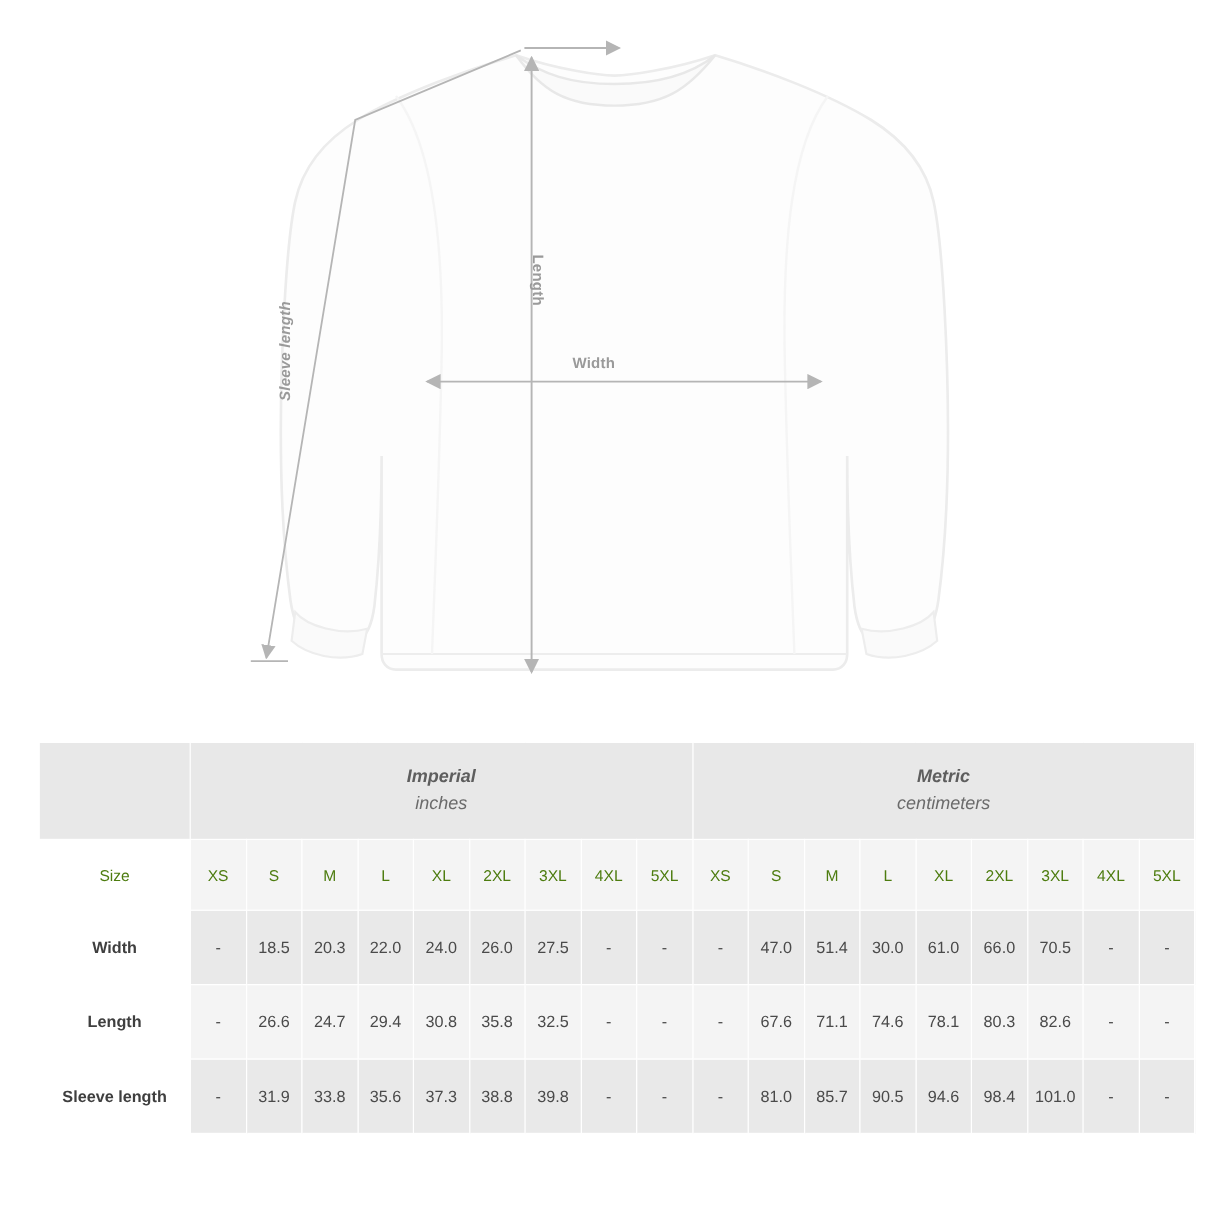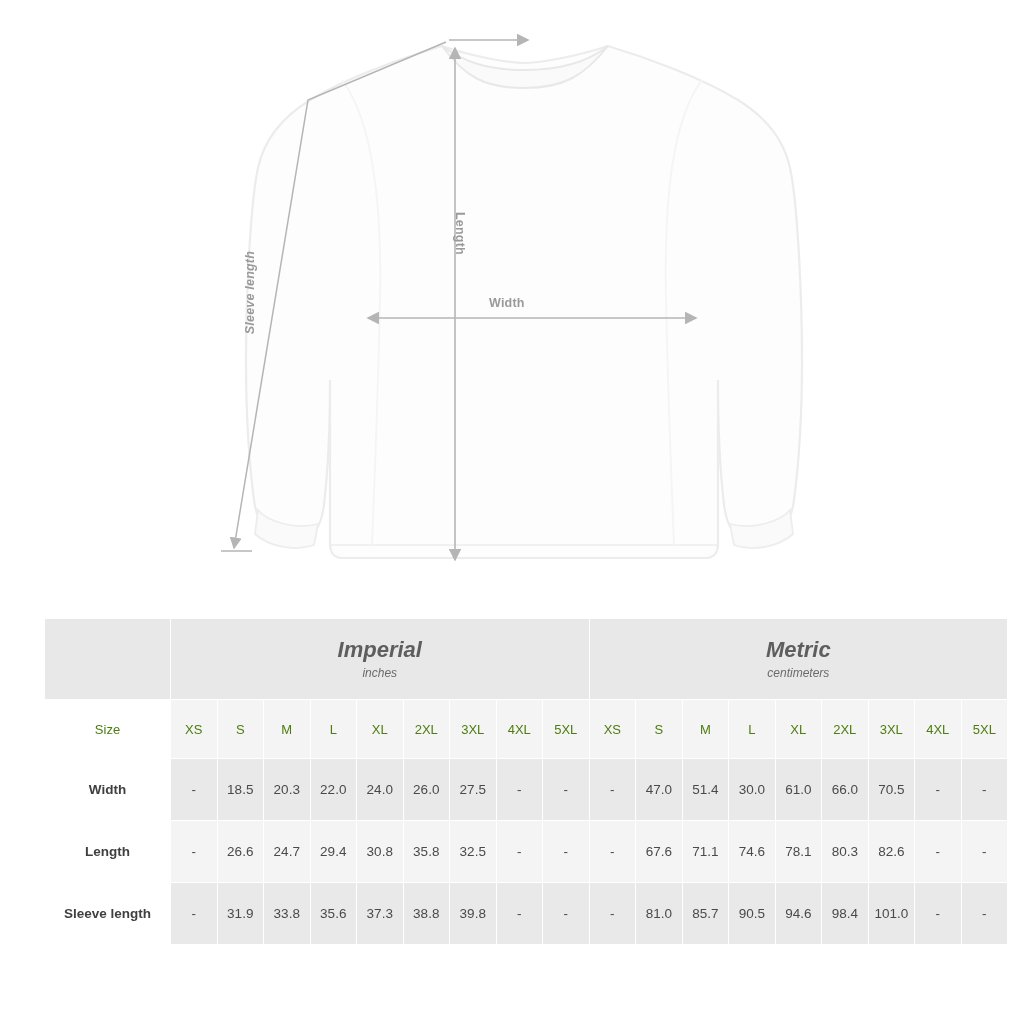--- a/index.html
+++ b/index.html
@@ -12,21 +12,20 @@
     height: 1024px;
     font-family: "Liberation Sans", sans-serif;
     color: #3c3c3c;
     overflow: hidden;
   }
 
   .page {
     position: relative;
     width: 972px;
     height: 1024px;
-    padding-left: 12px;
   }
 
   
   .illustration {
     position: relative;
     width: 1024px;
     height: 596px;
   }
   .shirt-svg {
     position: absolute;
@@ -91,28 +90,28 @@
     border: 1px solid #ffffff;
     text-align: center;
     font-weight: normal;
   }
   .unit-head {
     background: #e8e8e8;
     height: 78px;
     color: #666666;
   }
   .unit-name {
-    font-size: 22px;
+    font-size: 15px;
     font-style: italic;
     font-weight: bold;
     color: #5e5e5e;
     line-height: 1.1;
   }
   .unit-sub {
-    font-size: 12px;
+    font-size: 15px;
     font-style: italic;
     color: #6b6b6b;
     padding-top: 4px;
   }
   .size-head-row td {
     background: #f4f4f4;
     height: 56px;
     font-size: 13px;
     font-weight: bold;
     color: #4d7c0f;

